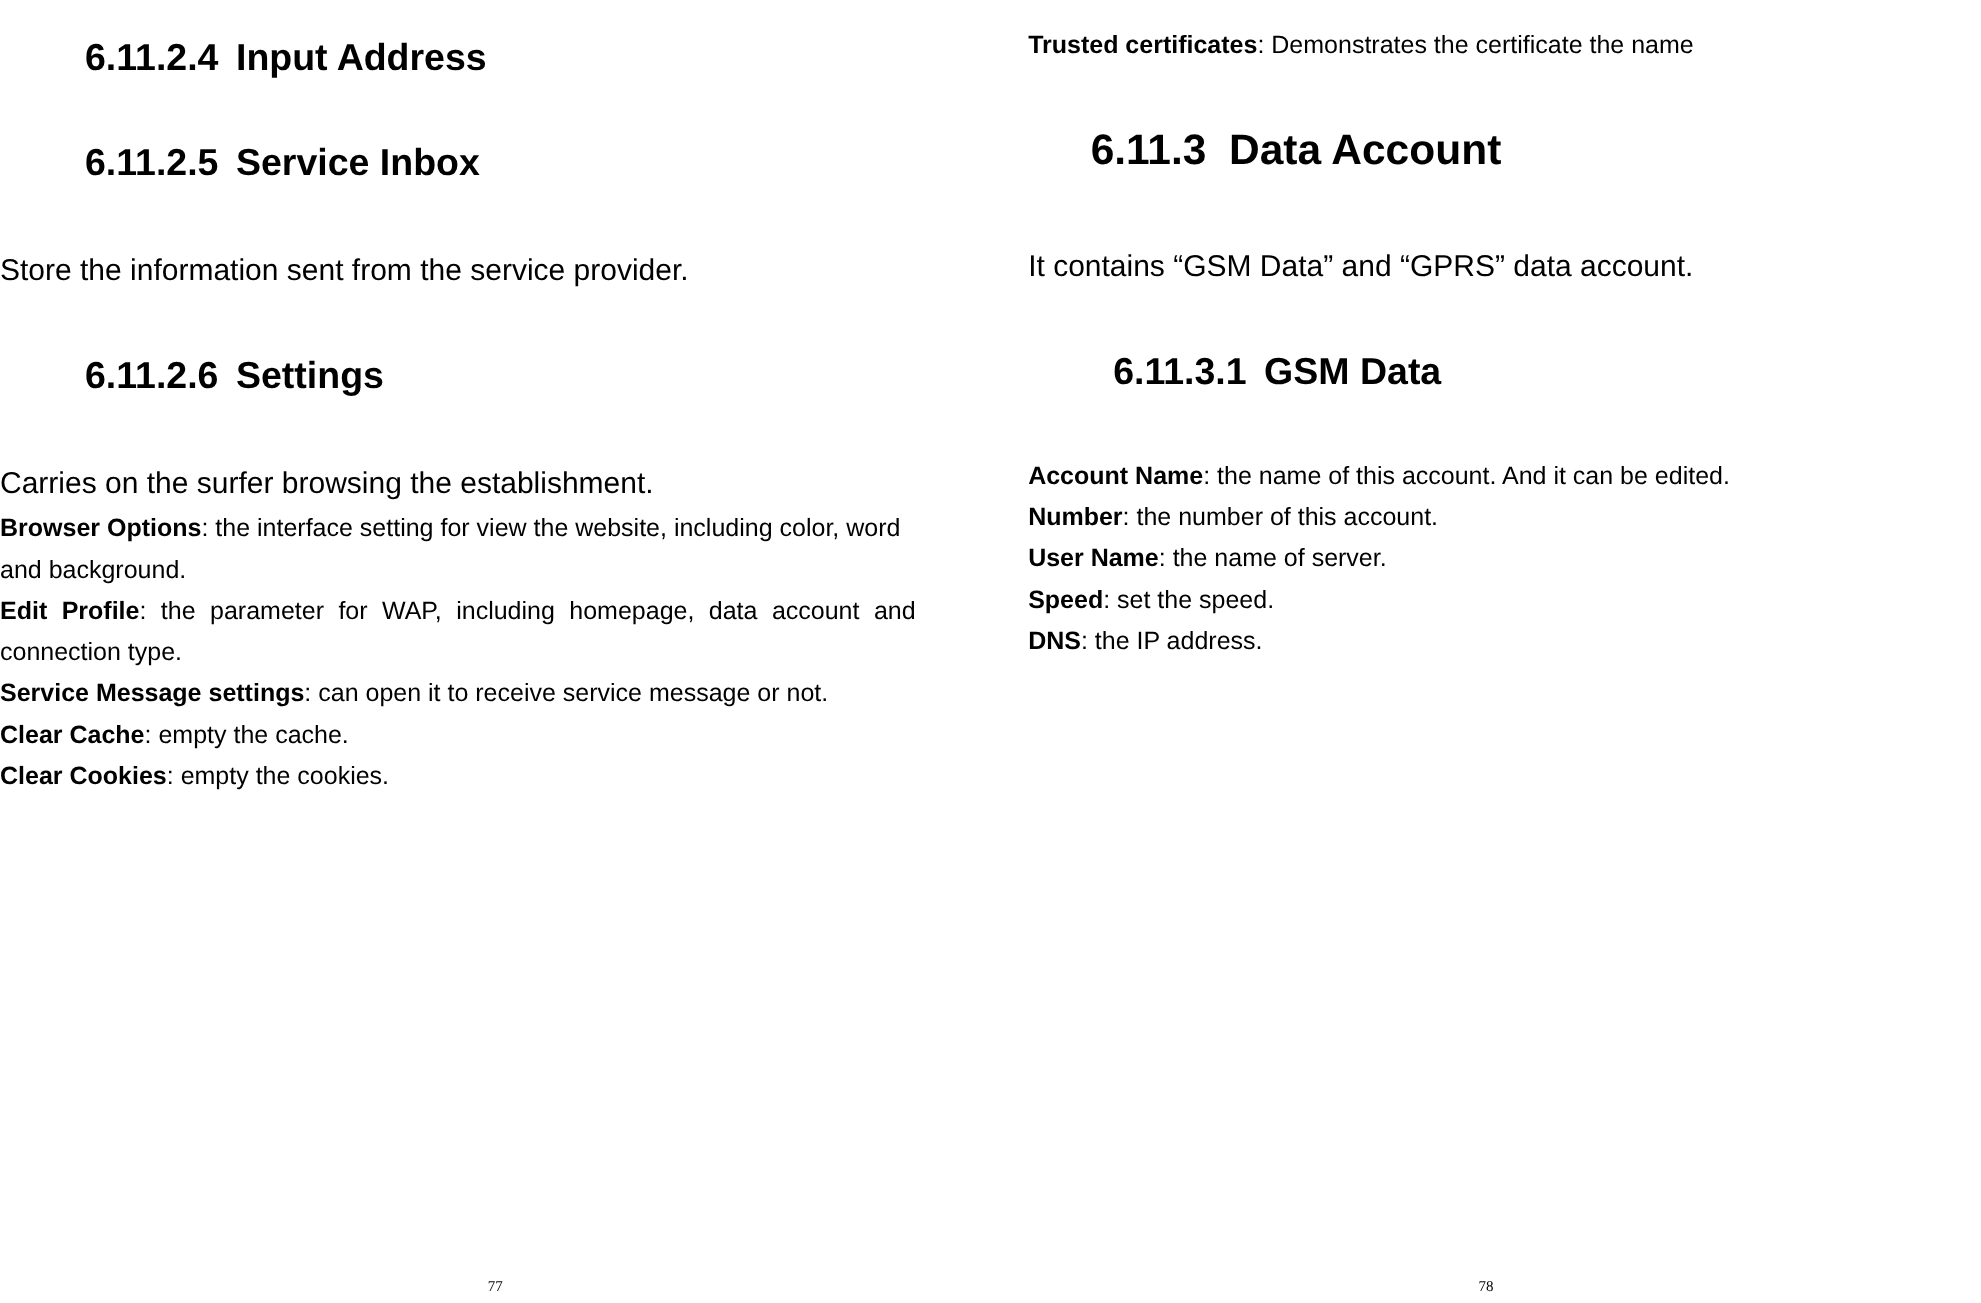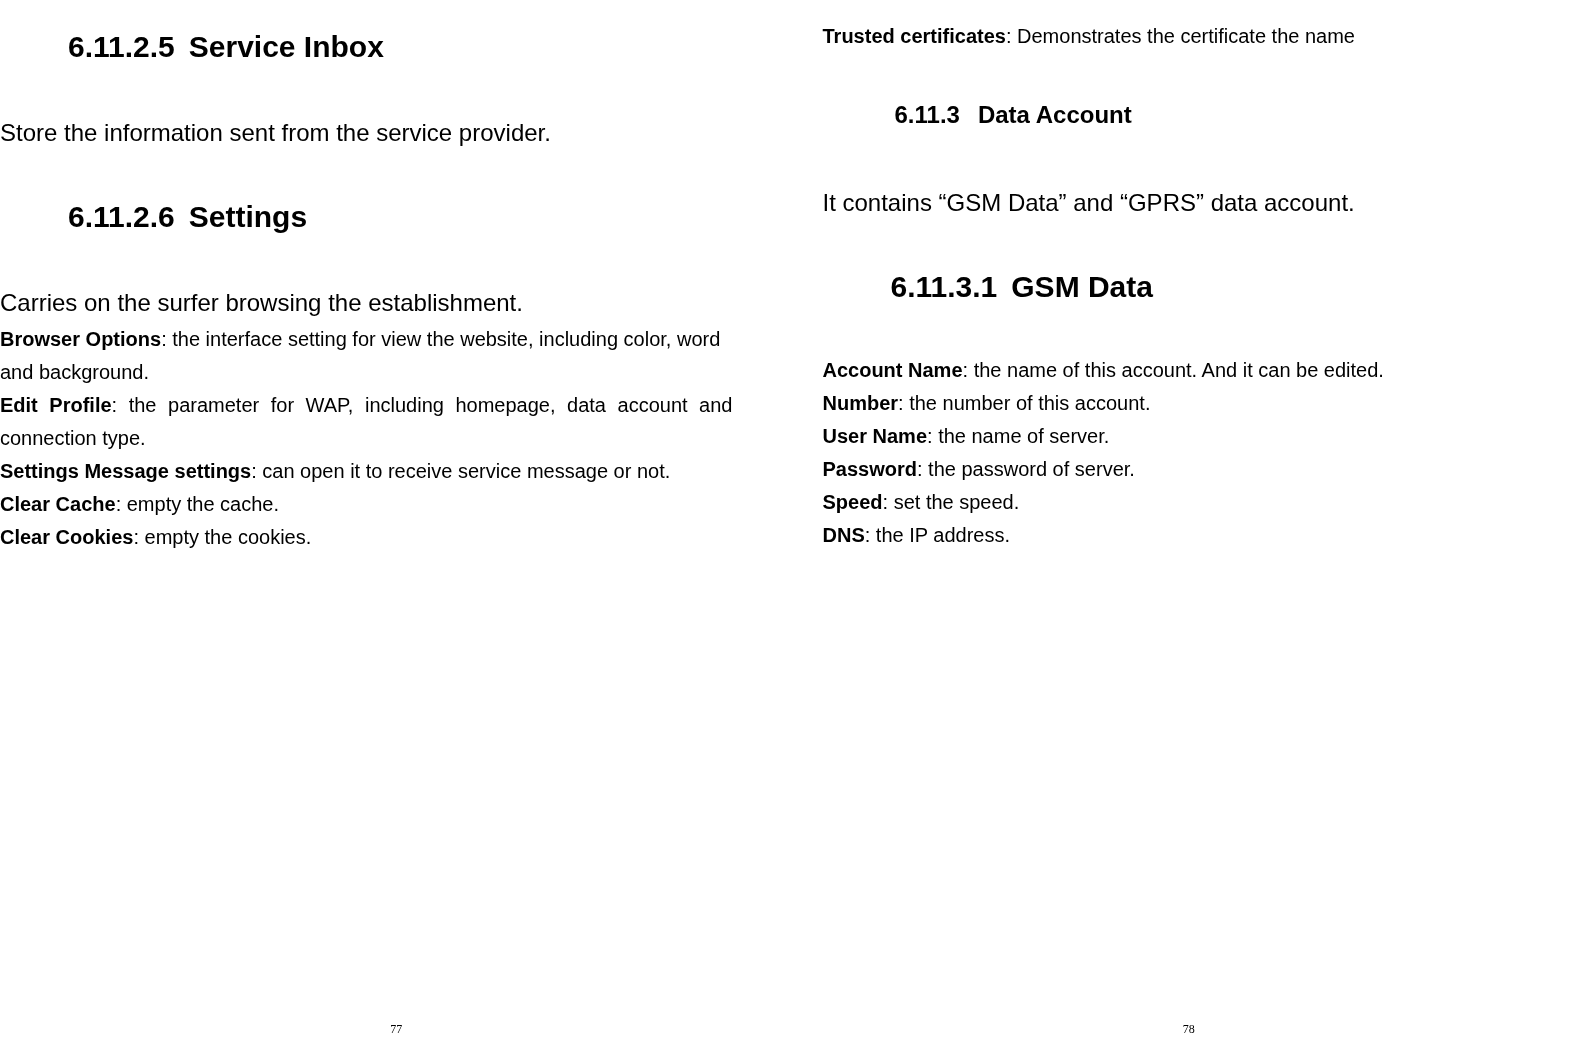--- a/index.html
+++ b/index.html
@@ -29,23 +29,23 @@
     font-size: 30px;
     font-weight: bold;
     margin-left: 68px;
     margin-bottom: 50px;
     margin-top: 10px;
   }
   .h3-num {
     margin-right: 14px;
   }
   .h2 {
-    font-size: 24px;
+    font-size: 34px;
     font-weight: bold;
-    margin-left: 72px;
+    margin-left: 50px;
     margin-bottom: 55px;
     margin-top: 20px;
   }
   .h2-num {
     margin-right: 18px;
   }
   .body-text {
     font-size: 24px;
     line-height: 1.6;
     margin-bottom: 48px;
@@ -71,20 +71,23 @@
     transform: translateX(-50%);
     font-size: 12px;
     font-family: "Times New Roman", Times, serif;
   }
 </style>
 </head>
 <body>
 
 <div class="page">
 
+  <div class="h3">
+    <span class="h3-num">6.11.2.4</span><span>Input Address</span>
+  </div>
 
 
   <div class="h3">
     <span class="h3-num">6.11.2.5</span><span>Service Inbox</span>
   </div>
 
   <p class="body-text">Store the information sent from the service provider.</p>
 
   <div class="h3">
     <span class="h3-num">6.11.2.6</span><span>Settings</span>
@@ -92,21 +95,21 @@
 
   <p class="body-text body-text-tight">Carries on the surfer browsing the establishment.</p>
 
   <p class="defn-line">
     <span class="bold">Browser Options</span><span>: the interface setting for view the website, including color, word and background.</span>
   </p>
   <p class="defn-line body-text-justify">
     <span class="bold">Edit Profile</span><span>: the parameter for WAP, including homepage, data account and connection type.</span>
   </p>
   <p class="defn-line body-text-justify">
-    <span class="bold">Settings Message settings</span><span>: can open it to receive service message or not.</span>
+    <span class="bold">Service Message settings</span><span>: can open it to receive service message or not.</span>
   </p>
   <p class="defn-line">
     <span class="bold">Clear Cache</span><span>: empty the cache.</span>
   </p>
   <p class="defn-line">
     <span class="bold">Clear Cookies</span><span>: empty the cookies.</span>
   </p>
 
   <div class="page-number">77</div>
 </div>
@@ -130,23 +133,20 @@
   <p class="defn-line body-text-justify">
     <span class="bold">Account Name</span><span>: the name of this account. And it can be edited.</span>
   </p>
   <p class="defn-line">
     <span class="bold">Number</span><span>: the number of this account.</span>
   </p>
   <p class="defn-line">
     <span class="bold">User Name</span><span>: the name of server.</span>
   </p>
   <p class="defn-line">
-    <span class="bold">Password</span><span>: the password of server.</span>
-  </p>
-  <p class="defn-line">
     <span class="bold">Speed</span><span>: set the speed.</span>
   </p>
   <p class="defn-line">
     <span class="bold">DNS</span><span>: the IP address.</span>
   </p>
 
   <div class="page-number">78</div>
 </div>
 
 </body></html>

